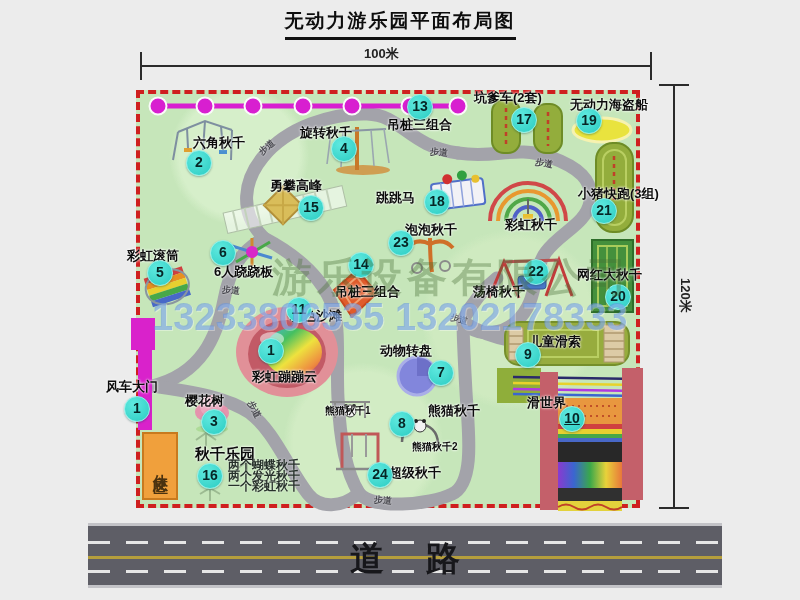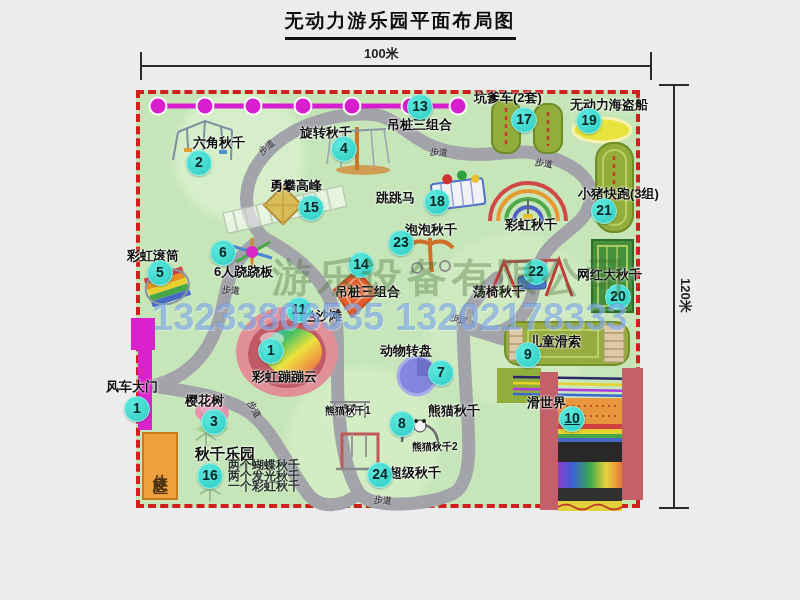--- a/index.html
+++ b/index.html
@@ -388,14 +388,20 @@
       <div class="detail-lines" style="left: 228px; top: 460px;">
         <div>两个蝴蝶秋千</div>
         <div>两个发光秋千</div>
         <div>一个彩虹秋千</div>
       </div>
     </div>
 
   <div class="wm-company">游乐设备有限公司</div>
   <div class="wm-phone">13233806535 13202178333</div>
 
+  <div class="road">
+    <div class="dash" style="top:15px;"></div>
+    <div class="dash" style="top:44px;"></div>
+    <div class="yellow"></div>
+    <div class="road-label">道路</div>
+  </div>
 
 </div>
 
 </body></html>

